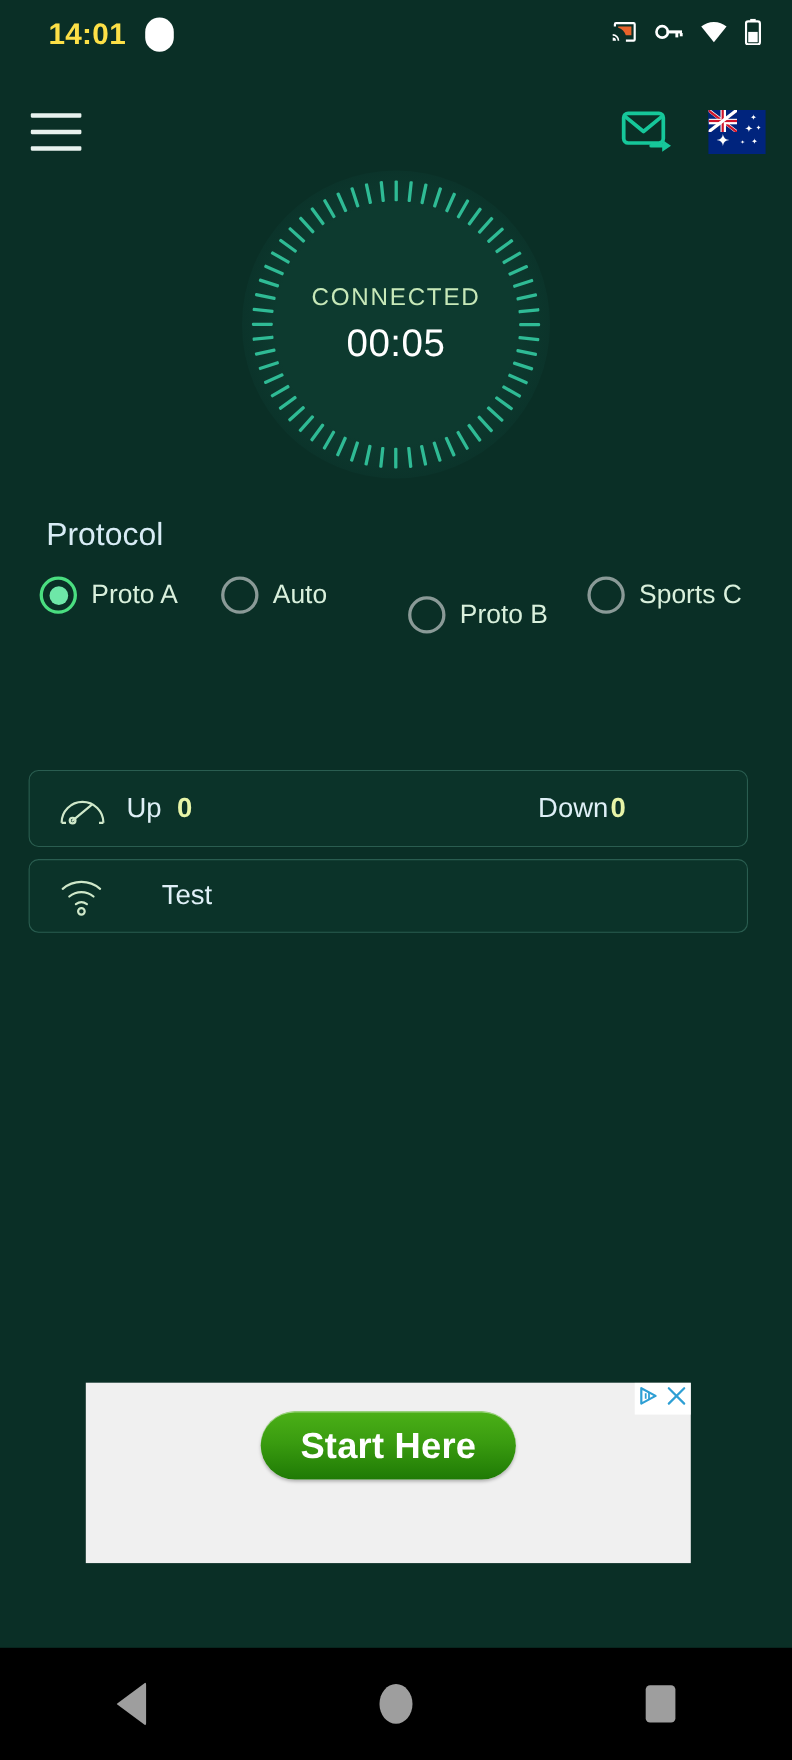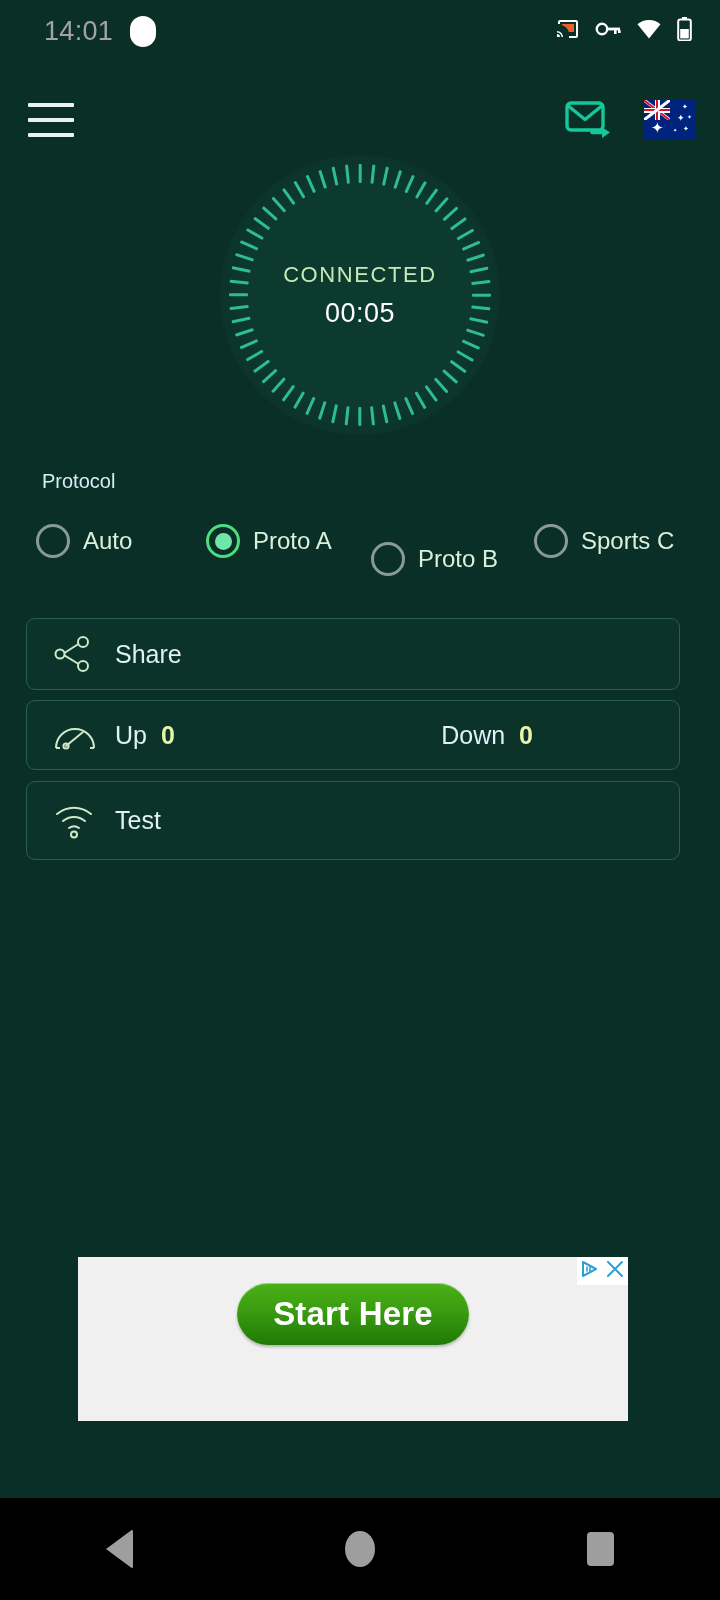--- a/index.html
+++ b/index.html
@@ -16,21 +16,21 @@
   }
 
   
   .statusbar {
     position: absolute; top: 0; left: 0;
     width: 720px; height: 62px;
     display: flex; align-items: center;
     padding: 0 28px 0 44px;
   }
   .sb-time {
-    color: #a3a3a3; font-size: 27px; font-weight: 400;
+    color: #fde047; font-size: 27px; font-weight: 700;
     letter-spacing: 0.3px;
   }
   .sb-dot {
     width: 26px; height: 31px; border-radius: 13px;
     background: #ffffff; margin-left: 17px;
   }
   .sb-right {
     margin-left: auto; display: flex; align-items: center; gap: 15px;
   }
   .sb-icon { display: block; }
@@ -108,27 +108,27 @@
   .dial-labels {
     position: absolute; inset: 0;
     display: flex; flex-direction: column;
     align-items: center; justify-content: center;
     gap: 10px;
   }
   .dial-status {
     color: #c7e8b8; font-size: 22px; letter-spacing: 1.6px;
   }
   .dial-timer {
-    color: #ffffff; font-size: 27px; letter-spacing: 0.5px;
+    color: #ffffff; font-size: 35px; letter-spacing: 0.5px;
   }
 
   
   .section-title {
     position: absolute; left: 42px; top: 470px;
-    color: #d8ecf5; font-size: 20px;
+    color: #d8ecf5; font-size: 29px;
   }
   .radio-row {
     position: absolute; left: 36px; top: 518px;
     width: 648px; height: 46px;
     display: flex; align-items: center;
   }
   .radio-item {
     display: flex; align-items: center; gap: 13px;
     cursor: pointer;
   }
@@ -156,29 +156,29 @@
     position: absolute; left: 26px; width: 654px;
     border: 1.5px solid #2a5d50;
     border-radius: 9px;
     background: #0b3329;
     display: flex; align-items: center;
     padding: 0 26px;
     cursor: pointer;
   }
   .card.share { top: 618px; height: 72px; }
   .card.speed { top: 700px; height: 70px; }
-  .card.test  { top: 781px; height: 79px; }
+  .card.test  { top: 781px; height: 67px; gap: 32px; }
   .card-icon { width: 46px; flex: none; display: flex; align-items: center; }
   .card-label {
     color: #dff0f7; font-size: 25px; margin-left: 16px;
   }
   .speed-group { display: flex; align-items: center; gap: 14px; }
   .speed-label { color: #dff0f7; font-size: 25px; }
   .speed-value { color: #e8f5a8; font-size: 25px; font-weight: 600; }
-  .speed-right { margin-left: auto; margin-right: 120px; display:flex; align-items:baseline; gap:14px; }
+  .speed-right { margin-left: auto; margin-right: 84px; display:flex; align-items:baseline; gap:2px; }
 
   
   .ad {
     position: absolute; left: 78px; top: 1257px;
     width: 550px; height: 164px;
     background: #f0f0f0;
     overflow: hidden;
   }
   .ad-badges {
     position: absolute; top: 0; right: 0;
@@ -368,51 +368,40 @@
         <i class="tick" style="background: rgb(47, 187, 149); transform: translate(-50%, 0px) rotate(336deg) translateY(-131px);"></i>
         <i class="tick" style="background: rgb(47, 187, 149); transform: translate(-50%, 0px) rotate(342deg) translateY(-131px);"></i>
         <i class="tick" style="background: rgb(47, 187, 149); transform: translate(-50%, 0px) rotate(348deg) translateY(-131px);"></i>
         <i class="tick" style="background: rgb(47, 187, 149); transform: translate(-50%, 0px) rotate(354deg) translateY(-131px);"></i>
       </div>
   </div>
 
   <div class="section-title">Protocol</div>
 
   <div class="radio-row">
-    <div class="radio-item i0">
-      <span class="radio-circle"></span>
-      <span class="radio-label">Auto</span>
-    </div>
     <div class="radio-item i1 checked">
       <span class="radio-circle">
           <span class="radio-dot"></span>
         </span>
       <span class="radio-label">Proto A</span>
     </div>
+    <div class="radio-item i0">
+      <span class="radio-circle"></span>
+      <span class="radio-label">Auto</span>
+    </div>
     <div class="radio-item i2">
       <span class="radio-circle"></span>
       <span class="radio-label">Proto B</span>
     </div>
     <div class="radio-item i3">
       <span class="radio-circle"></span>
       <span class="radio-label">Sports C</span>
     </div>
   </div>
 
-  <div class="card share">
-    <span class="card-icon">
-      <svg width="44" height="40" viewBox="0 0 44 40">
-        <circle cx="30" cy="8" r="5" fill="none" stroke="#cfe8c9" stroke-width="2"></circle>
-        <circle cx="30" cy="32" r="5" fill="none" stroke="#cfe8c9" stroke-width="2"></circle>
-        <circle cx="7" cy="20" r="4.5" fill="none" stroke="#cfe8c9" stroke-width="2"></circle>
-        <path d="M11.4 19 25.4 10M11.4 21.4 25.6 30" stroke="#cfe8c9" stroke-width="2" fill="none"></path>
-      </svg>
-    </span>
-    <span class="card-label">Share</span>
-  </div>
 
   <div class="card speed">
     <span class="card-icon">
       <svg width="44" height="34" viewBox="0 0 44 34">
         <path d="M3 30a19 19 0 0 1 38 0" fill="none" stroke="#cfe8c9" stroke-width="2"></path>
         <path d="M3 30h4M37 30h4" stroke="#cfe8c9" stroke-width="2"></path>
         <path d="M13 28 30 14" stroke="#cfe8c9" stroke-width="2" stroke-linecap="round"></path>
         <circle cx="13" cy="28" r="2.6" fill="none" stroke="#cfe8c9" stroke-width="2"></circle>
       </svg>
     </span>

